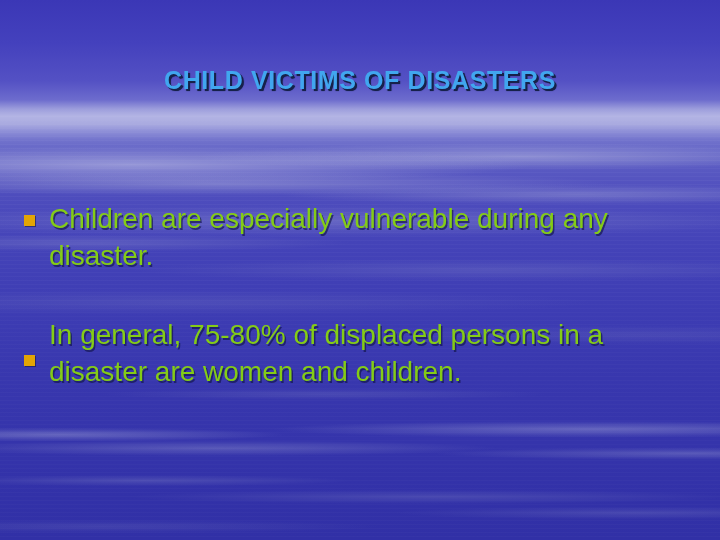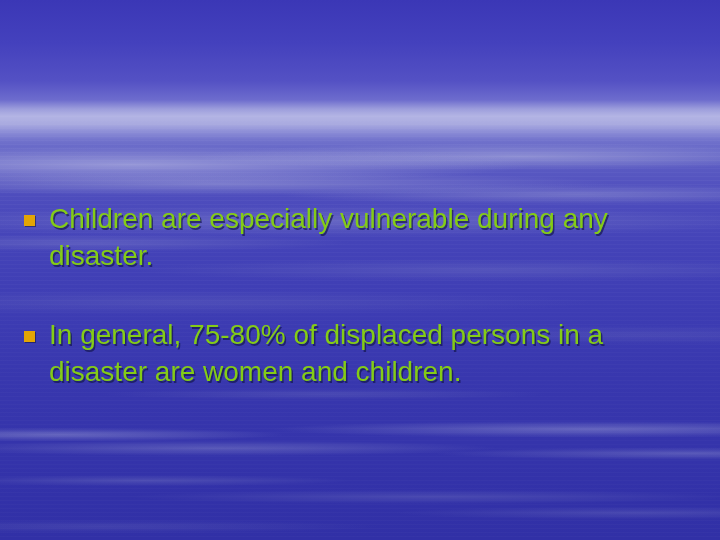--- a/index.html
+++ b/index.html
@@ -114,21 +114,21 @@
     position: absolute;
     left: 24px;
     top: 200px;
     width: 684px;
   }
 
   .bullet-row {
     display: flex;
     align-items: flex-start;
   }
-  .bullet-row.spaced { margin-top: 42px; }
+  .bullet-row.spaced { margin-top: 42px; align-items: center; }
 
   .bullet-marker {
     flex: 0 0 auto;
     width: 11px;
     height: 11px;
     margin-top: 15px;
     margin-right: 14px;
     background: #e3a505;
     box-shadow: 1px 1px 0 rgba(18,24,64,0.55);
   }
@@ -146,20 +146,21 @@
 </head>
 <body>
 
 <div id="slide">
 
   <div class="bg-layer bg-base"></div>
   <div class="bg-layer bg-haze"></div>
   <div class="bg-layer bg-wisps"></div>
   <div class="bg-layer bg-streaks"></div>
 
+  <div id="title">CHILD VICTIMS OF DISASTERS</div>
 
   <div id="body">
 
     <div class="bullet-row">
       <span class="bullet-marker"></span>
       <span class="bullet-text narrow">Children are especially vulnerable during any disaster.</span>
     </div>
 
     <div class="bullet-row spaced">
       <span class="bullet-marker"></span>

